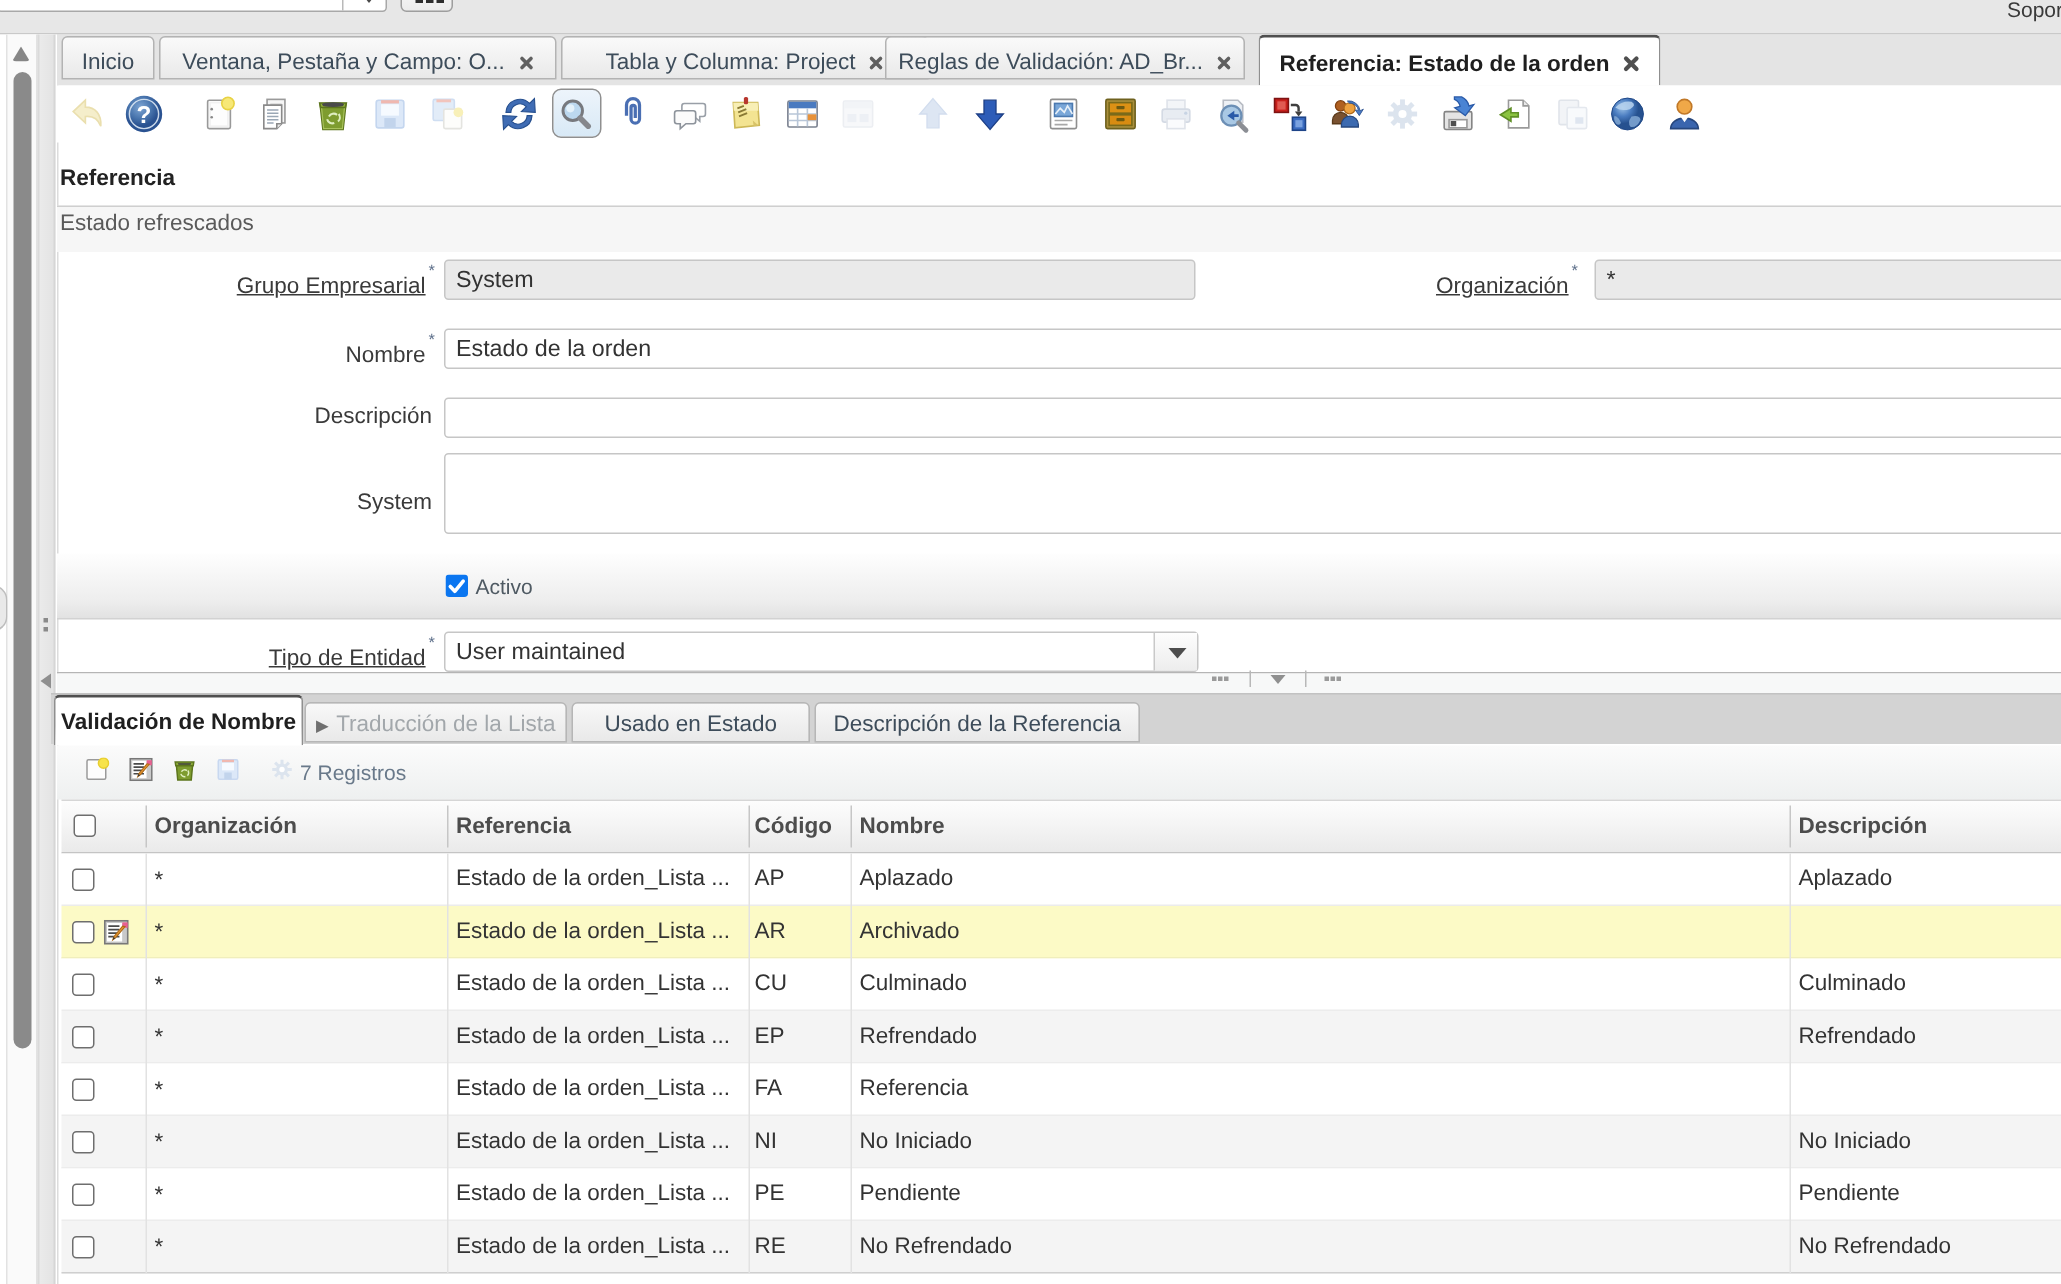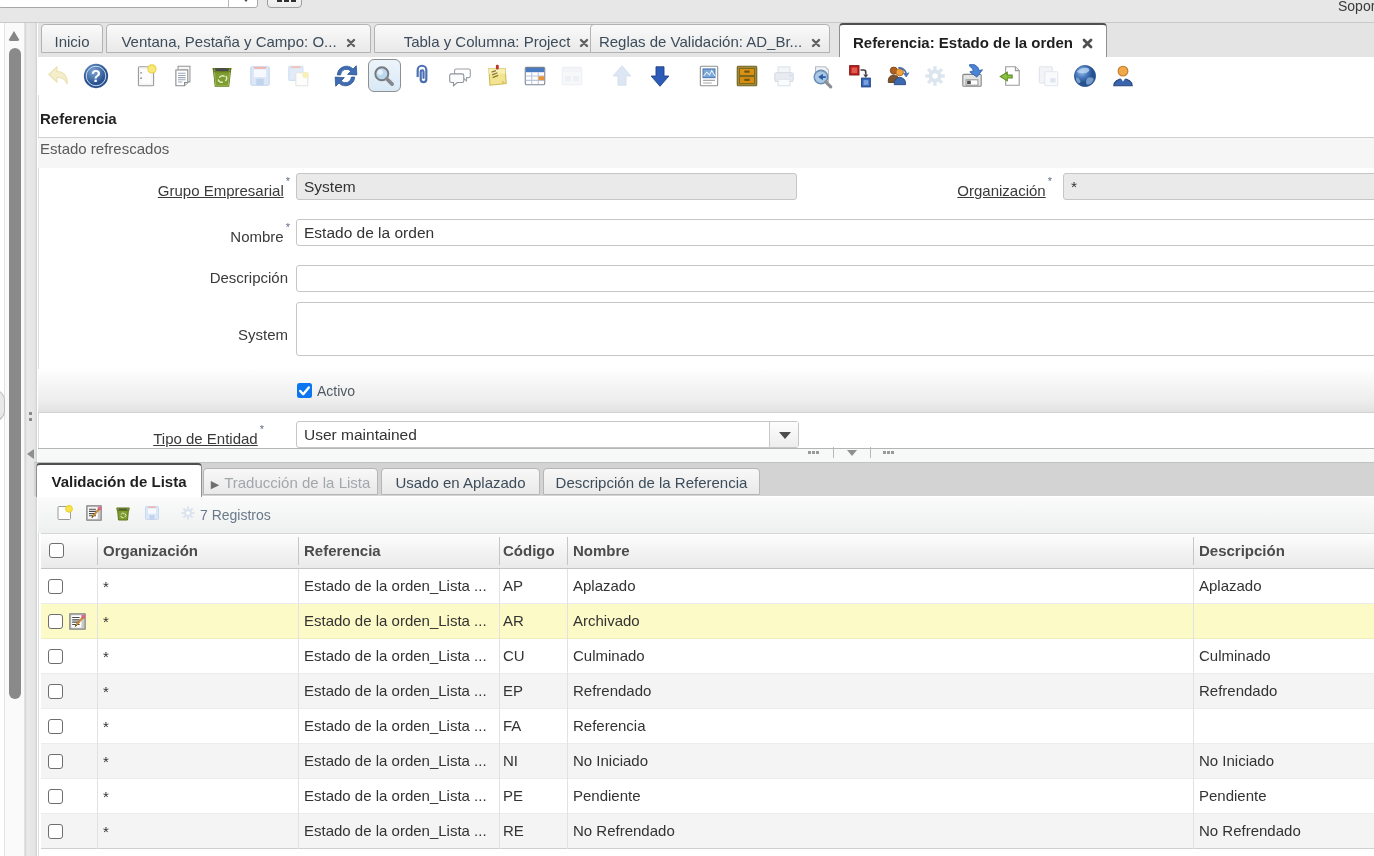--- a/index.html
+++ b/index.html
@@ -318,21 +318,21 @@
 <div class="lbl" style="right:1086px;top:268px">Descripción</div>
 <div class="fld" style="left:296px;top:265px;width:1095px"></div>
 <div class="lbl" style="right:1086px;top:325px">System</div>
 <div class="fld" id="fayuda" style="left:296px;top:302px;width:1095px"></div>
 <div id="band"></div>
 <svg id="chk" width="15" height="15">
     <rect x="0" y="0" width="15" height="15" rx="2.5" fill="#0b76f0"></rect>
     <path d="M3.2 8 l3 3.2 L11.8 4.4" stroke="#fff" stroke-width="2.4" fill="none" stroke-linecap="round" stroke-linejoin="round"></path>
   </svg>
 <div id="lactivo">Activo</div>
-<div class="lbl" style="right:1112px;top:424px"><u>Tipo de Entidad</u><sup>*</sup></div>
+<div class="lbl" style="right:1086px;top:424px"><u>Tipo de Entidad</u><sup>*</sup></div>
 <div id="combo">User maintained<span id="combobtn">
       <span class="arr"></span>
     </span></div>
 
 <div id="sline"></div>
 <div id="gstrip"></div>
 <div style="position:absolute;left:808px;top:451px;width:12px;height:3px">
     <i style="position:absolute;left:0;width:3px;height:3px;background:#9a9a9a"></i>
     <i style="position:absolute;left:4px;width:3px;height:3px;background:#9a9a9a"></i>
     <i style="position:absolute;left:8px;width:3px;height:3px;background:#9a9a9a"></i>
@@ -340,23 +340,23 @@
 <div style="position:absolute;left:833px;top:447px;width:1px;height:11px;background:#b8b8b8"></div>
 <div style="position:absolute;left:847px;top:450px;width:0;height:0;border-left:5px solid transparent;border-right:5px solid transparent;border-top:6px solid #8f8f8f"></div>
 <div style="position:absolute;left:870px;top:447px;width:1px;height:11px;background:#b8b8b8"></div>
 <div style="position:absolute;left:883px;top:451px;width:12px;height:3px">
     <i style="position:absolute;left:0;width:3px;height:3px;background:#9a9a9a"></i>
     <i style="position:absolute;left:4px;width:3px;height:3px;background:#9a9a9a"></i>
     <i style="position:absolute;left:8px;width:3px;height:3px;background:#9a9a9a"></i>
   </div>
 
 <div id="btabbar"></div>
-<div class="btab act" style="left:36px;width:166px">Validación de Lista</div>
+<div class="btab act" style="left:36px;width:166px">Validación de Nombre</div>
 <div class="btab dis" style="left:203px;width:175px"><span style="color:#6f6f6f;font-size:11px;margin-right:5px">▶</span>Traducción de la Lista</div>
-<div class="btab" style="left:381px;width:159px">Usado en Aplazado</div>
+<div class="btab" style="left:381px;width:159px">Usado en Estado</div>
 <div class="btab" style="left:543px;width:217px">Descripción de la Referencia</div>
 
 <div id="gtoolbar"></div>
 <svg class="gic" style="left:57px" viewBox="0 0 16 16">
     <rect x="1" y="1.5" width="12.5" height="13" rx="1" fill="#fdfdfd" stroke="#9a9a9a"></rect>
     <circle cx="12" cy="3.8" r="3.4" fill="#f7e34a" stroke="#e8cf30"></circle>
   </svg>
 <svg class="gic" style="left:86px" viewBox="0 0 16 16">
     <rect x="0.8" y="0.8" width="14.4" height="14.4" fill="#c9c9c9" stroke="#787878"></rect>
     <rect x="2.2" y="2.2" width="9.5" height="11.6" fill="#fff"></rect>

